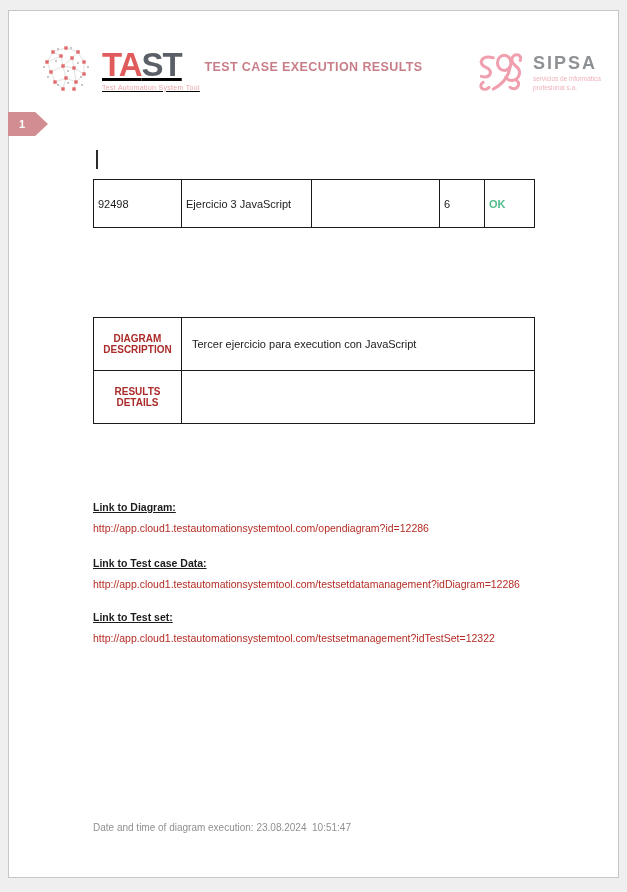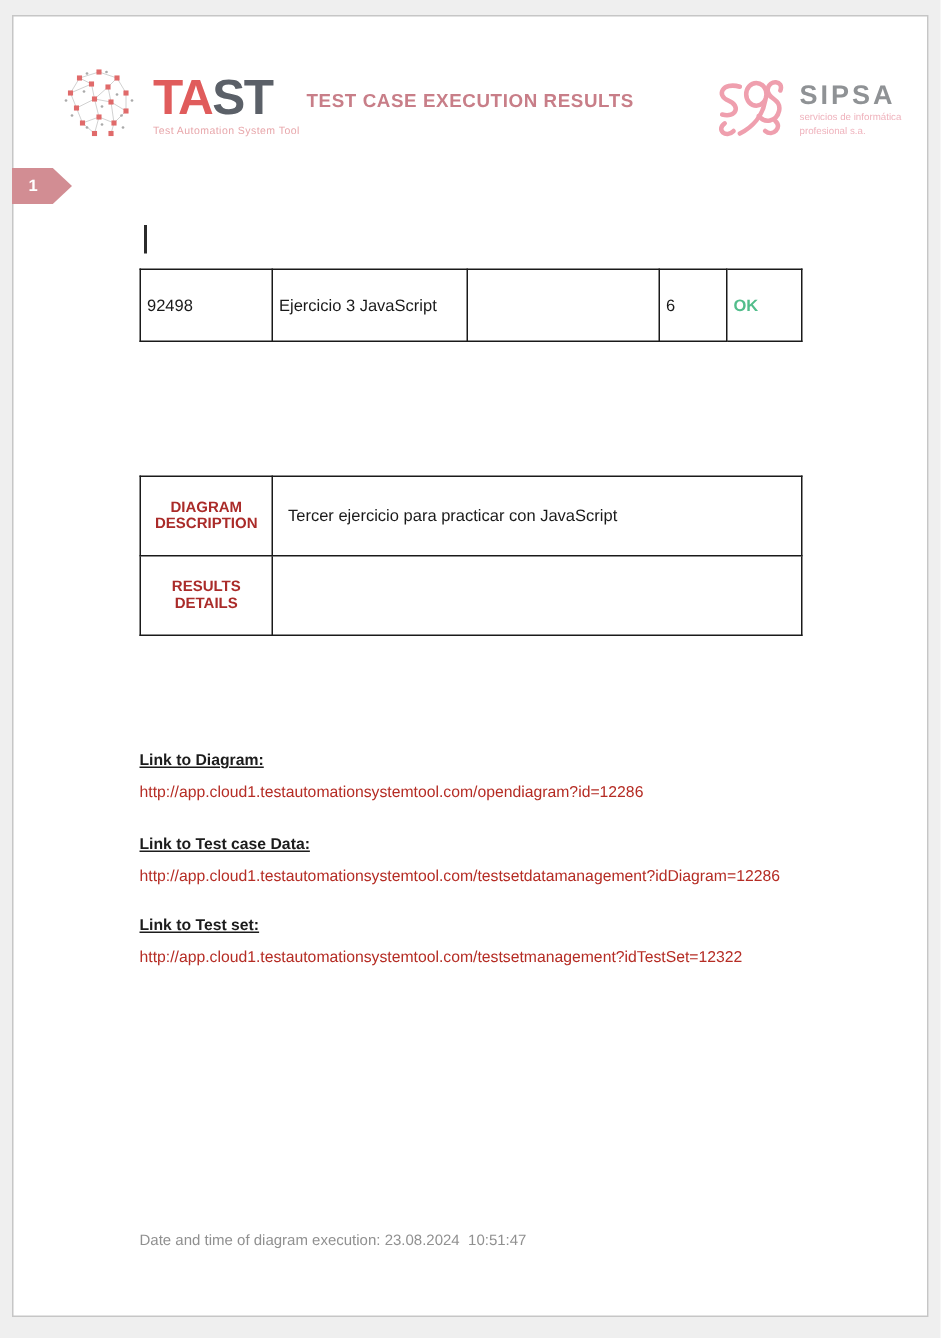--- a/index.html
+++ b/index.html
@@ -12,21 +12,21 @@
   }
   .page{
     position:absolute;left:8px;top:10px;
     width:609px;height:866px;
     background:#ffffff;
     border:1px solid #c6c6c6;
   }
   
   .tast-logo{
     position:absolute;left:29px;top:30px;
-    display:flex;align-items:center;gap:8px;
+    display:flex;align-items:center;gap:8px;text-decoration:underline;
   }
   .tast-word{font-size:33px;font-weight:bold;letter-spacing:-1px;line-height:1;}
   .tast-red{color:#e05c5c;}
   .tast-gray{color:#5b6068;}
   .tast-sub{font-size:7px;color:#e8a7ab;margin-top:3px;letter-spacing:0.3px;}
   .doc-title{
     position:absolute;left:0;right:0;top:49px;
     text-align:center;
     font-size:12.5px;font-weight:bold;letter-spacing:0.4px;
     color:#c87e88;
@@ -210,21 +210,21 @@
     </table>
 
   <table class="details-table">
     <colgroup>
       <col style="width:88px">
         <col style="width:353px">
     </colgroup>
     <tbody>
         <tr>
       <th>DIAGRAM DESCRIPTION</th>
-      <td>Tercer ejercicio para practicar con JavaScript</td>
+      <td>Tercer ejercicio para execution con JavaScript</td>
     </tr>
     <tr>
       <th>RESULTS DETAILS</th>
       <td></td>
     </tr>
   </tbody>
     </table>
 
   <div class="link-label" style="top:490px">Link to Diagram:</div>
   <a class="link-url" style="top:511px">http://app.cloud1.testautomationsystemtool.com/opendiagram?id=12286</a>

